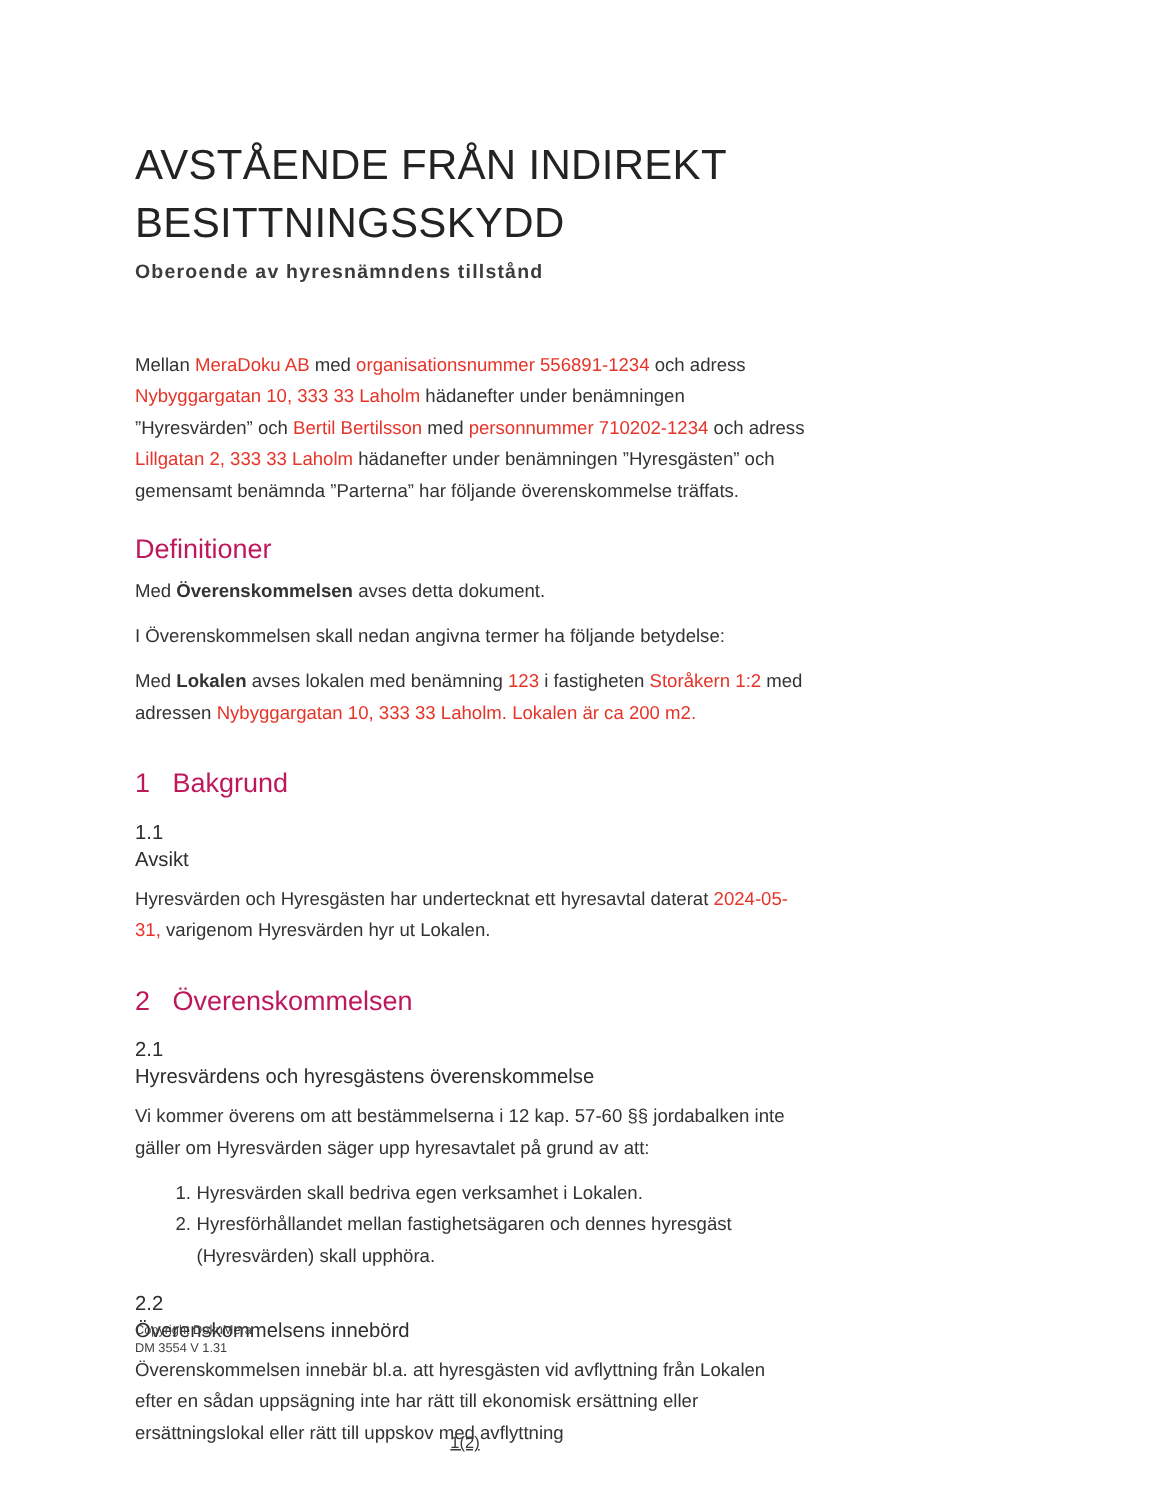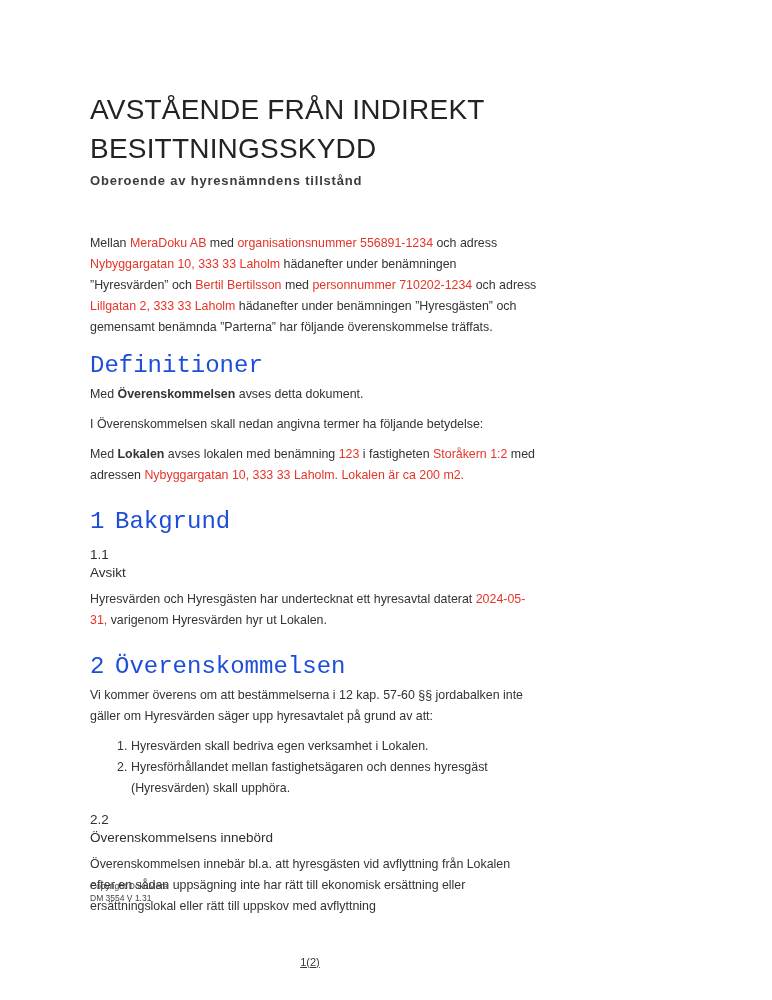--- a/index.html
+++ b/index.html
@@ -34,26 +34,25 @@
     font-size: 12.4px;
     line-height: 21px;
     margin: 0 0 9px 0;
     color: #333333;
   }
   .intro { margin-top: 45px; }
   .red  { color: var(--red); margin-top: 34px; }
   .bold { font-weight: 700; }
   .h-section {
     display: flex;
-    font-size: 24px;
+    font-size: 18px;
     line-height: 24px;
     font-weight: 400;
-    color: #1d4ed8;
+    color: #be185d;
     margin: 16px 0 6px 0;
-    font-family: Liberation Mono, monospace;
   }
   .h-section.mt-lg { margin-top: 24px; }
   .sec-num { width: 25px; flex: none; }
   .h-sub {
     display: flex;
     font-size: 13.5px;
     line-height: 18px;
     font-weight: 400;
     color: #2e2e2e;
     margin: 12px 0 7px 0;
@@ -128,20 +127,24 @@
   </h3>
   <p class="body">
     <span>Hyresvärden och Hyresgästen har undertecknat ett hyresavtal daterat </span><span class="red">2024-05-31,</span><span> varigenom Hyresvärden hyr ut Lokalen.</span>
   </p>
 
   <h2 class="h-section mt-lg">
     <span class="sec-num">2</span>
     <span>Överenskommelsen</span>
   </h2>
 
+  <h3 class="h-sub">
+    <span class="sub-num">2.1</span>
+    <span>Hyresvärdens och hyresgästens överenskommelse</span>
+  </h3>
   <p class="body">Vi kommer överens om att bestämmelserna i 12 kap. 57-60 §§ jordabalken inte gäller om Hyresvärden säger upp hyresavtalet på grund av att:</p>
 
   <div class="list">
     <div class="oli">
       <span class="num">1.</span>
       <span>Hyresvärden skall bedriva egen verksamhet i Lokalen.</span>
     </div>
     <div class="oli">
       <span class="num">2.</span>
       <span>Hyresförhållandet mellan fastighetsägaren och dennes hyresgäst (Hyresvärden) skall upphöra.</span>

